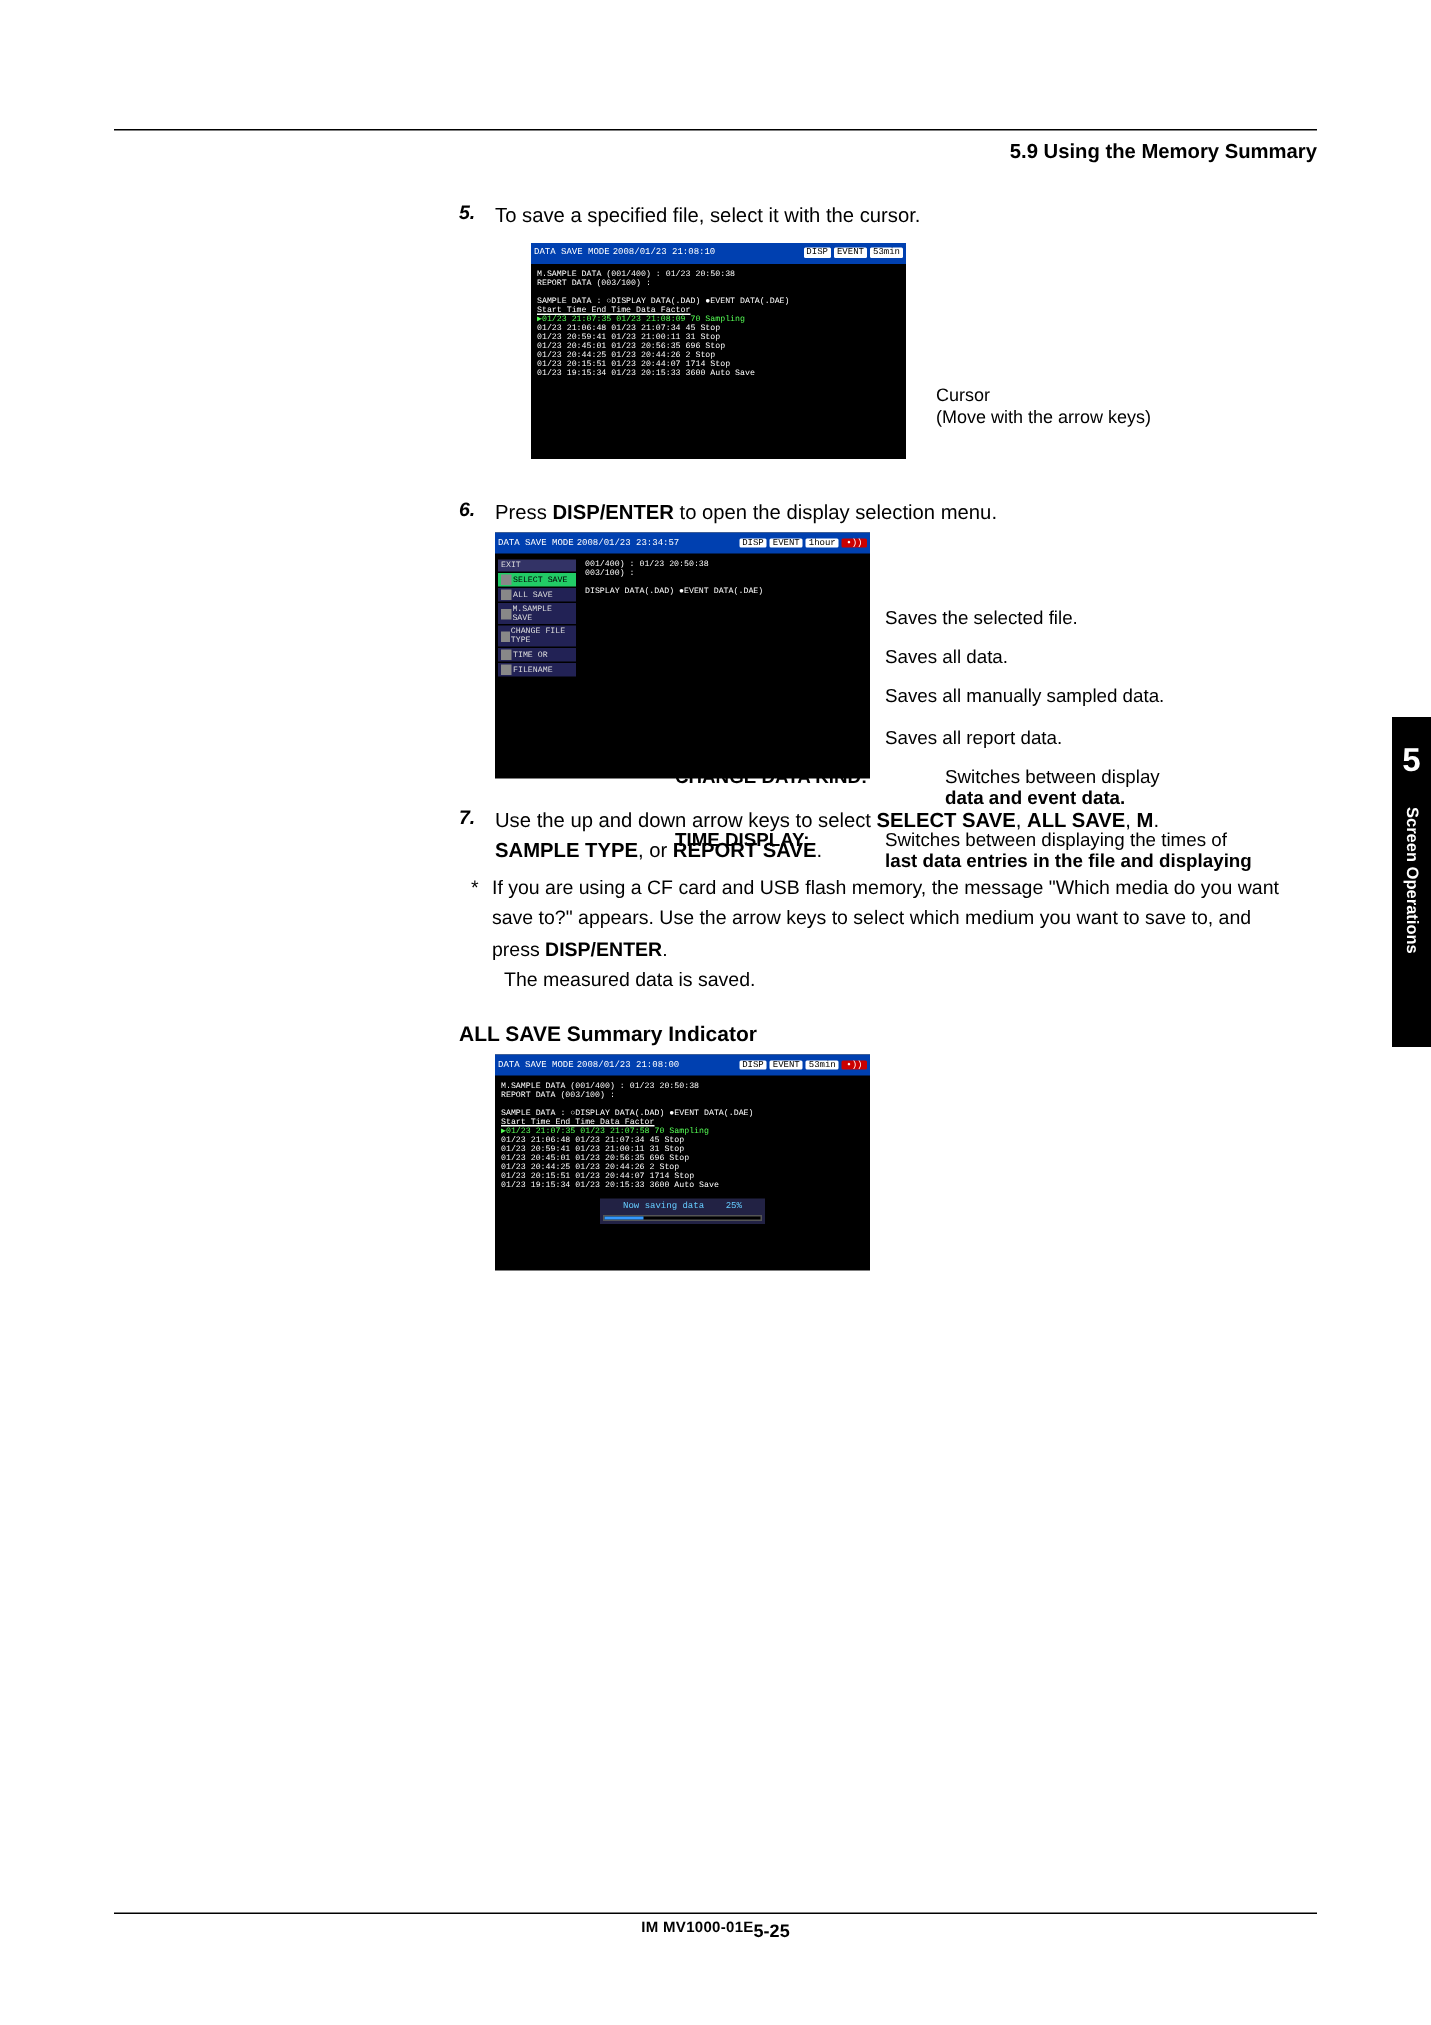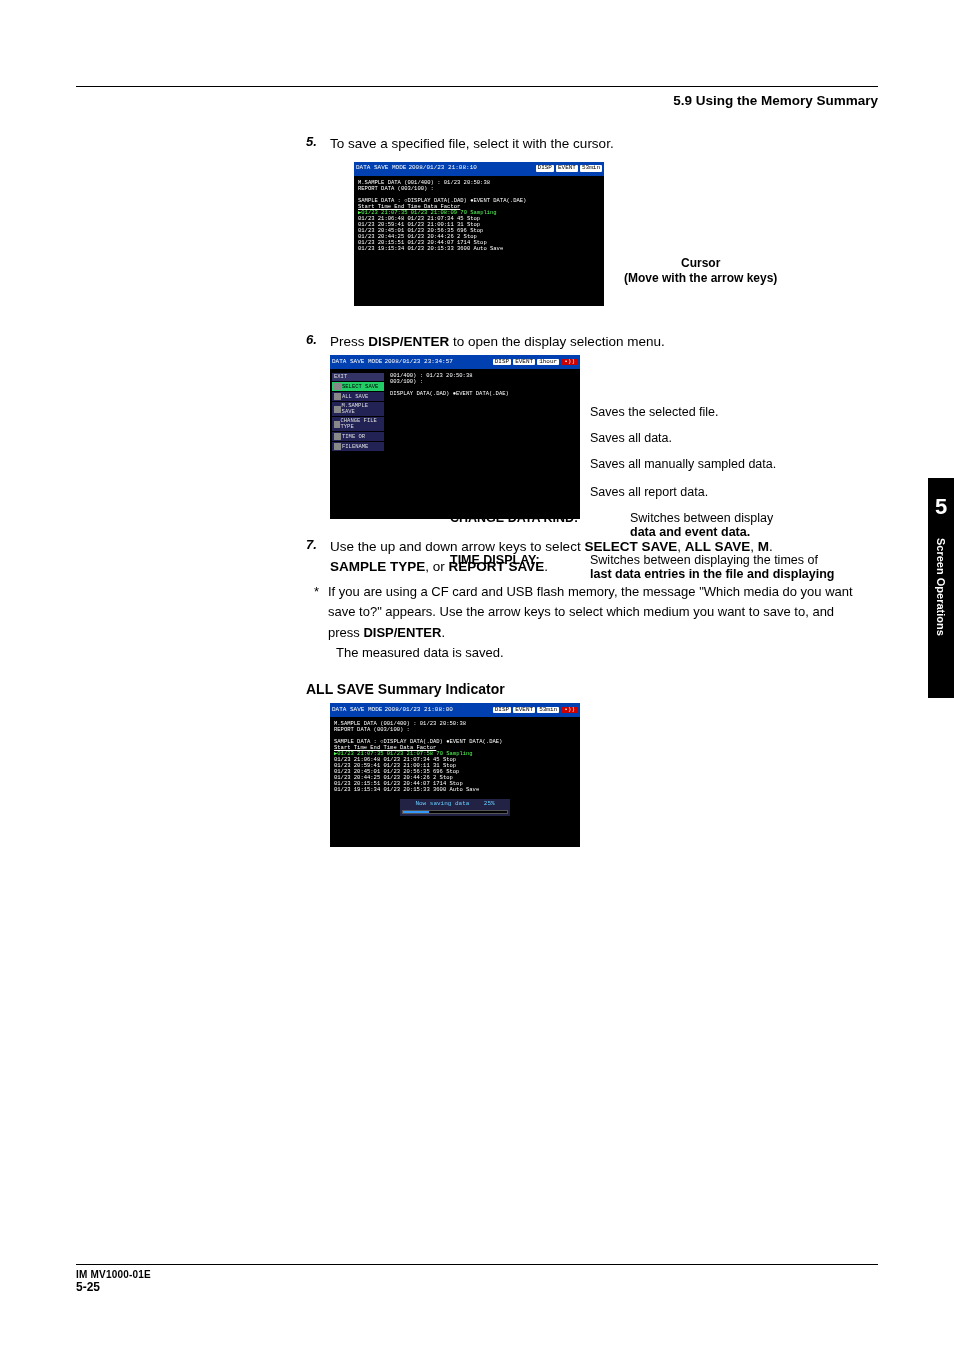--- a/index.html
+++ b/index.html
@@ -69,21 +69,21 @@
   }
   .menu-item {
     background: #225; margin-bottom: 1px; padding: 1px 2px; color:#ddd;
     display:flex; align-items:center; gap:1px;
   }
   .menu-item.sel { background: #2c6; color:#000; }
   .menu-item.lbl { background:#336; }
   .mi-ic { width:7px; height:7px; background:#888; }
 
   .fig-wrap { display: flex; align-items: flex-start; margin: 4px 0 16px 24px; }
-  .cursor-label { margin-left: 20px; font-weight: bold; font-size: 12px; margin-top: 98px; line-height:1.3;text-align:center;}
+  .cursor-label { margin-left: 20px; font-weight: normal; font-size: 12px; margin-top: 98px; line-height:1.3;}
 
   .callout-block { position: relative; margin: 4px 0 18px 24px; }
   .callout-side {
     position: absolute; left: 120px; top: 50px; font-size: 12.5px;
   }
   .callout-row { display:flex; margin-bottom: 12px; }
   .co-label { font-weight: bold; width: 140px; }
   .co-desc { }
   .co-label.wide { width: 180px; }
   .co-indent { margin-left: 140px; font-weight: bold; }
@@ -115,22 +115,22 @@
   .sidetab .vlabel {
     writing-mode: vertical-rl;
     font-size: 11px; font-weight: bold;
     margin: 18px auto 0;
   }
 
   
   .footer {
     position: absolute; left: 76px; right: 76px; bottom: 56px;
     border-top: 1.5px solid #000;
-    display: flex; justify-content: space-between;
-    font-size: 10px; padding-top: 4px; flex-direction: column;
+    display: flex; justify-content: center;
+    font-size: 10px; padding-top: 4px;
   }
   .footer .l { font-weight: bold; letter-spacing: 0.2px; }
   .footer .r { font-weight: bold; font-size: 12px; }
 </style>
 </head>
 <body>
 
 <div class="page">
   <div class="header-line"></div>
   <div class="section-title">5.9  Using the Memory Summary</div>

